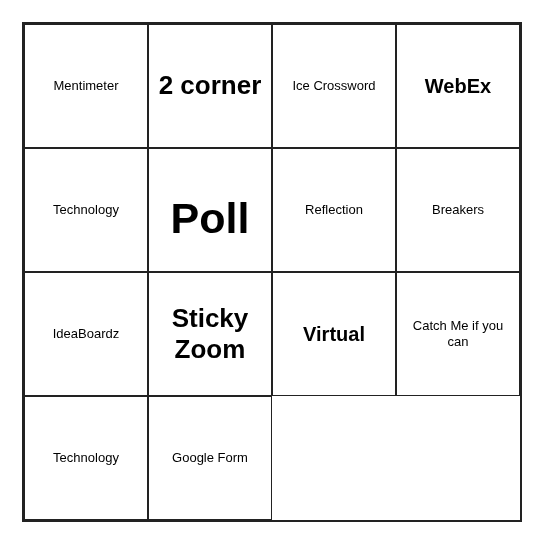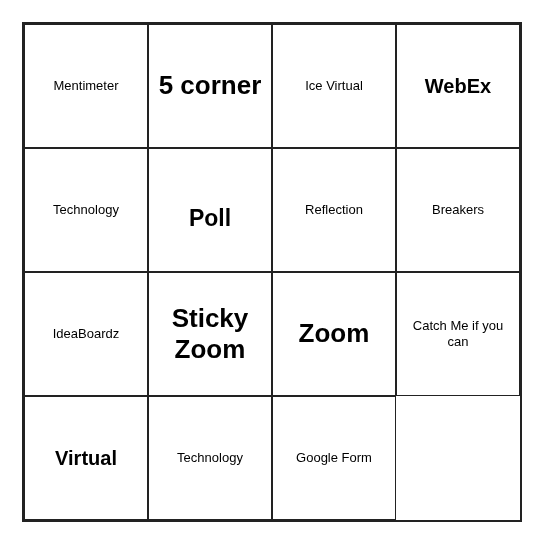--- a/index.html
+++ b/index.html
@@ -34,42 +34,42 @@
       line-height: 1.2;
     }
     .cell-text {
       font-size: 13px;
     }
     .cell-text.large {
       font-size: 26px;
       font-weight: bold;
     }
     .cell-text.xlarge {
-      font-size: 23px;
+      font-size: 43px;
       font-weight: bold;
       margin-top: 18px;
     }
     .cell-text.medium {
       font-size: 20px;
       font-weight: bold;
     }
   </style>
 </head>
 <body>
 
 <div class="bingo-board">
 
   <div class="cell">
     <span class="cell-text">Mentimeter</span>
   </div>
   <div class="cell">
-    <span class="cell-text large">5 corner</span>
+    <span class="cell-text large">2 corner</span>
   </div>
   <div class="cell">
-    <span class="cell-text">Ice Virtual</span>
+    <span class="cell-text">Ice Crossword</span>
   </div>
   <div class="cell">
     <span class="cell-text medium">WebEx</span>
   </div>
 
   <div class="cell">
     <span class="cell-text">Technology</span>
   </div>
   <div class="cell">
     <span class="cell-text xlarge">Poll</span>
@@ -80,29 +80,26 @@
   <div class="cell">
     <span class="cell-text">Breakers</span>
   </div>
 
   <div class="cell">
     <span class="cell-text">IdeaBoardz</span>
   </div>
   <div class="cell">
     <span class="cell-text large">Sticky Zoom</span>
   </div>
-  <div class="cell">
-    <span class="cell-text large">Zoom</span>
-  </div>
 
   <div class="cell">
-    <span class="cell-text">Catch Me if you can</span>
+    <span class="cell-text medium">Virtual</span>
   </div>
   <div class="cell">
-    <span class="cell-text medium">Virtual</span>
+    <span class="cell-text">Catch Me if you can</span>
   </div>
   <div class="cell">
     <span class="cell-text">Technology</span>
   </div>
   <div class="cell">
     <span class="cell-text">Google Form</span>
   </div>
 </div>
 
 </body></html>

